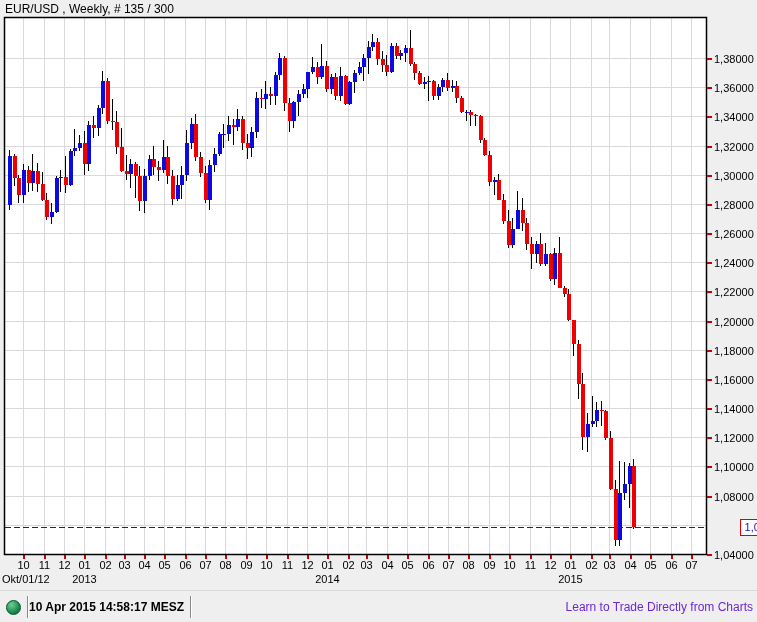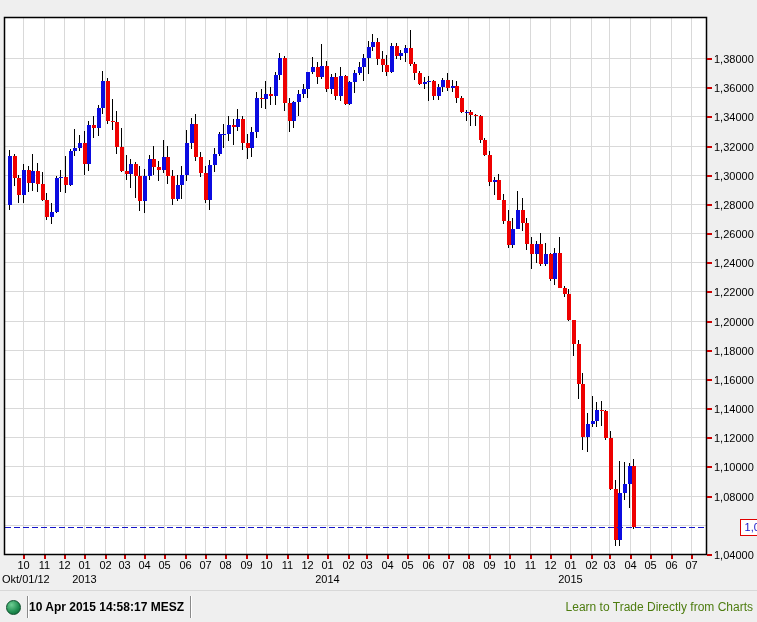--- a/index.html
+++ b/index.html
@@ -27,28 +27,29 @@
     border:1px solid #0b4f2a;box-sizing:border-box;
   }
   .sep{
     width:0;height:22px;border-left:1px solid #8a8a8a;border-right:1px solid #ffffff;
     margin-left:6px;flex:0 0 auto;
   }
   .ts{
     font-size:12px;font-weight:bold;color:#000;white-space:nowrap;flex:0 0 auto;
   }
   .learn-link{
-    margin-left:auto;margin-right:4px;font-size:12px;color:#4d7c0f;
+    margin-left:auto;margin-right:4px;font-size:12px;color:#6d28d9;
     text-decoration:none;white-space:nowrap;cursor:pointer;
   }
 </style>
 </head>
 <body>
 
 <div class="screen">
+  <div class="chart-title">EUR/USD , Weekly, # 135 / 300</div>
 
   <svg id="chart-svg" width="757" height="590">
       <rect x="4.5" y="17.5" width="702" height="537" fill="#ffffff"></rect>
       <g shape-rendering="crispEdges">
         <line x1="23.5" y1="18" x2="23.5" y2="554.5" stroke="#d9d9d9" stroke-width="1"></line>
         <line x1="44.5" y1="18" x2="44.5" y2="554.5" stroke="#d9d9d9" stroke-width="1"></line>
         <line x1="64.5" y1="18" x2="64.5" y2="554.5" stroke="#d9d9d9" stroke-width="1"></line>
         <line x1="84.5" y1="18" x2="84.5" y2="554.5" stroke="#d9d9d9" stroke-width="1"></line>
         <line x1="105.5" y1="18" x2="105.5" y2="554.5" stroke="#d9d9d9" stroke-width="1"></line>
         <line x1="124.5" y1="18" x2="124.5" y2="554.5" stroke="#d9d9d9" stroke-width="1"></line>

